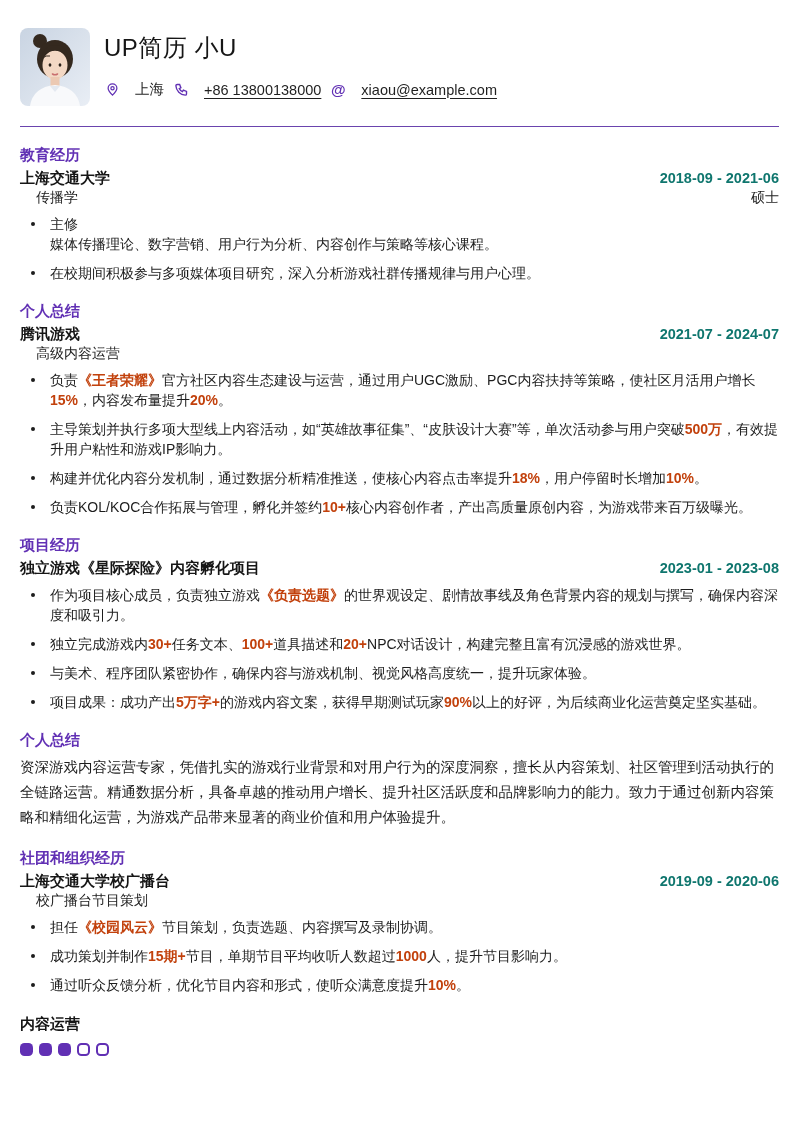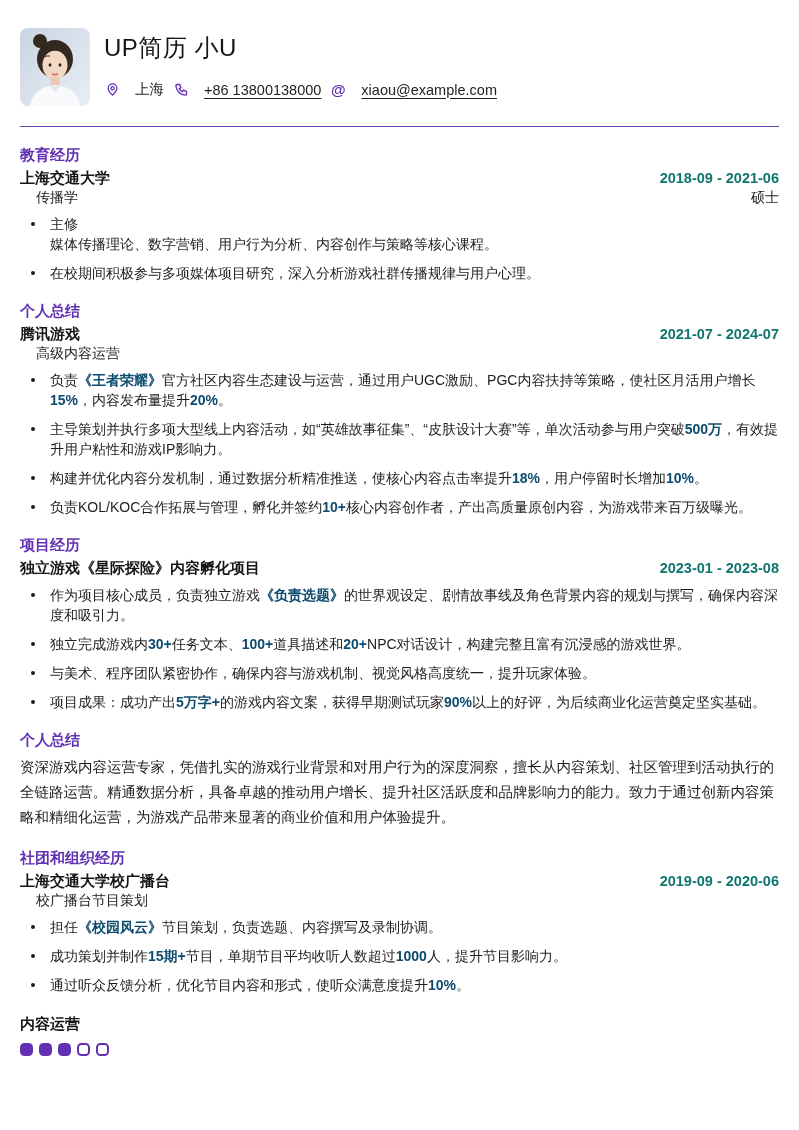--- a/index.html
+++ b/index.html
@@ -42,21 +42,21 @@
 
   ul.bullets { list-style:none; margin-top:8px; }
   ul.bullets li {
     position:relative; padding-left:30px; font-size:14px; line-height:20px;
     margin-bottom:9px; color:#1d1d1d;
   }
   ul.bullets li::before {
     content:""; position:absolute; left:11px; top:8px;
     width:4px; height:4px; border-radius:50%; background:#1d1d1d;
   }
-  ul.bullets b { font-weight:700; color:#0c4a6e; }
+  ul.bullets b { font-weight:700; color:#c2410c; }
 
   .summary-text { font-size:14.5px; line-height:25px; color:#1d1d1d; margin-top:6px; }
 
   
   .skill-group { margin-top:14px; }
   .skill-group:first-of-type { margin-top:2px; }
   .skill-name { font-size:15px; font-weight:700; color:#161616; line-height:19px; }
   .skill-dots { display:flex; gap:6px; margin-top:10px; }
   .sdot { width:13px; height:13px; border-radius:4.5px; }
   .sdot.filled { background:var(--accent); }

